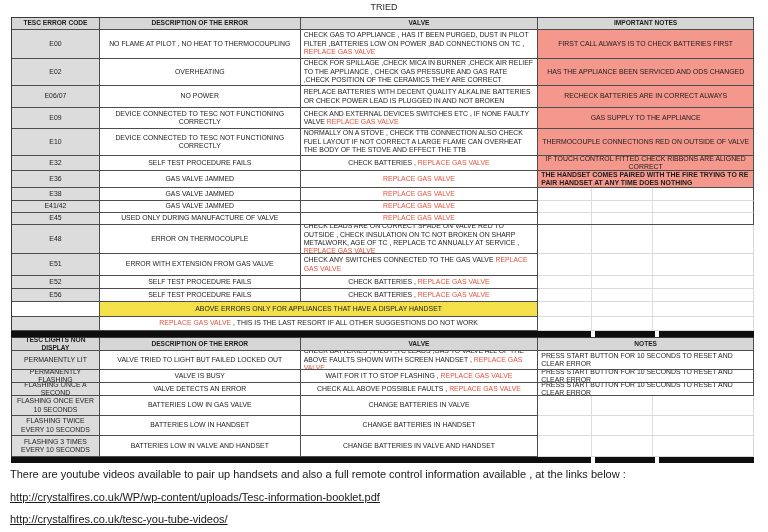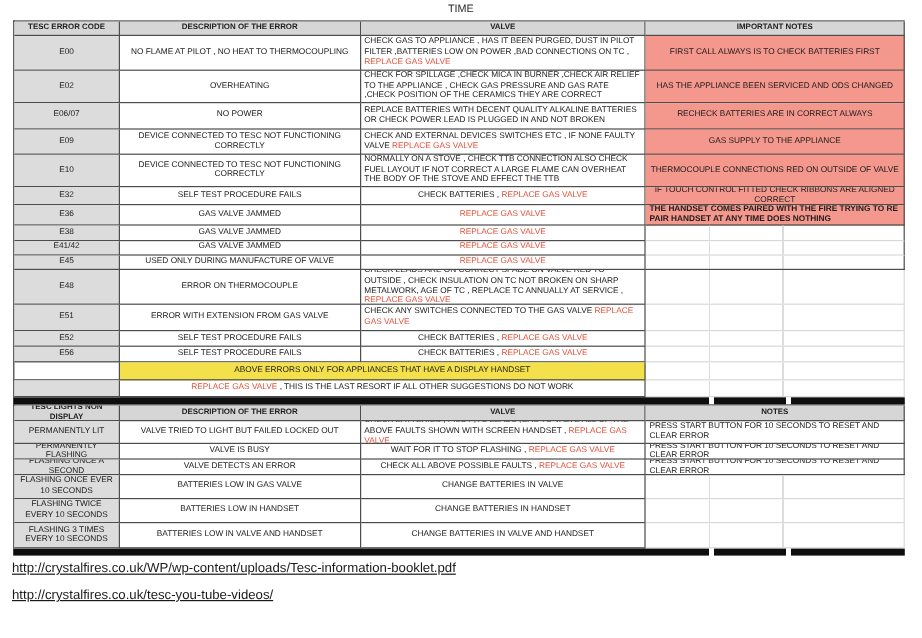--- a/index.html
+++ b/index.html
@@ -35,21 +35,21 @@
       #0e0e0e 584px 644px,#ffffff 644px 648px,#0e0e0e 648px 100%);}
   #footer{position:absolute;left:10px;top:468px;font-size:11px;color:#1a1a1a;}
   #footer .line{margin-bottom:11px;}
   #footer a{color:#1a1a1a;display:inline-block;margin-bottom:10px;}
   .tw{display:inline;}
 </style>
 </head>
 <body>
 
 <div id="canvas">
-  <div id="doc-title">TIME</div>
+  <div id="doc-title">TRIED</div>
 
   <div id="tables">
 
     <div class="tbl">
       <div class="tr" style="height:12px">
         <div class="td th c1">TESC ERROR CODE</div>
         <div class="td th c2">DESCRIPTION OF THE ERROR</div>
         <div class="td th c3">VALVE</div>
         <div class="td th c4">IMPORTANT NOTES</div>
       </div>
@@ -257,16 +257,17 @@
             <span class="tw"><span>CHANGE BATTERIES IN VALVE AND HANDSET</span><span class="rd"></span></span>
           </div>
         <div class="td c4 gv"></div>
       </div>
     </div>
 
     <div class="band"></div>
   </div>
 
   <div id="footer">
+    <div class="line">There are youtube videos available to pair up handsets and also a full remote control information available , at the links below :</div>
     <div><a href="#">http://crystalfires.co.uk/WP/wp-content/uploads/Tesc-information-booklet.pdf</a></div>
     <div><a href="#">http://crystalfires.co.uk/tesc-you-tube-videos/</a></div>
   </div>
 </div>
 
 </body></html>

